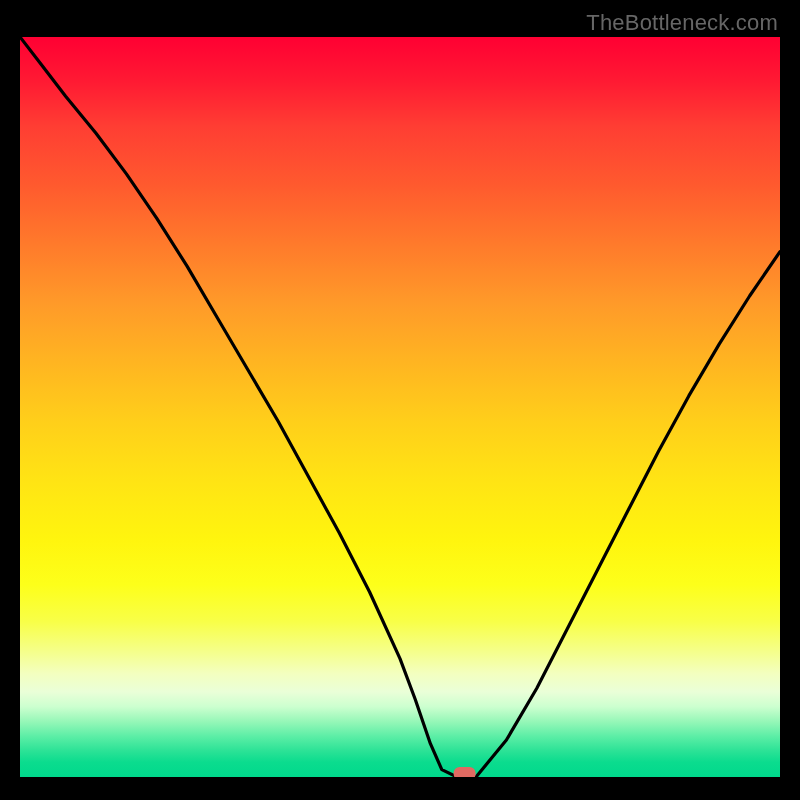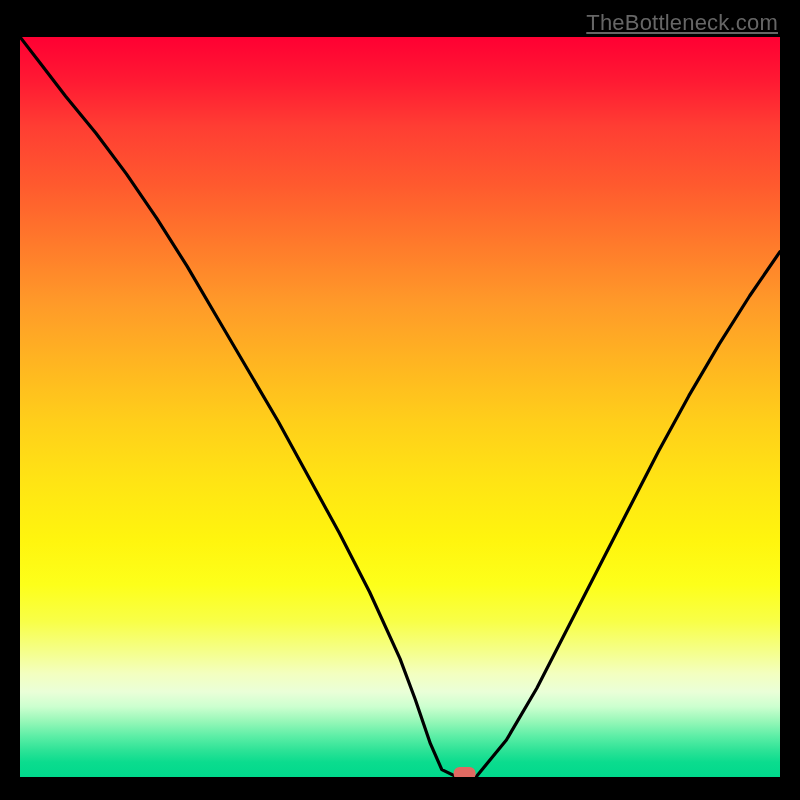--- a/index.html
+++ b/index.html
@@ -62,21 +62,20 @@
     height: 100%;
   }
   .watermark {
     position: absolute;
     top: 10px;
     right: 22px;
     color: #666;
     font-size: 22px;
     letter-spacing: 0.2px;
     user-select: none;
-    text-decoration: underline;
   }
 </style>
 </head>
 <body>
 
 <div class="stage">
 
   <div class="watermark">TheBottleneck.com</div>
 
   <div class="plot">

